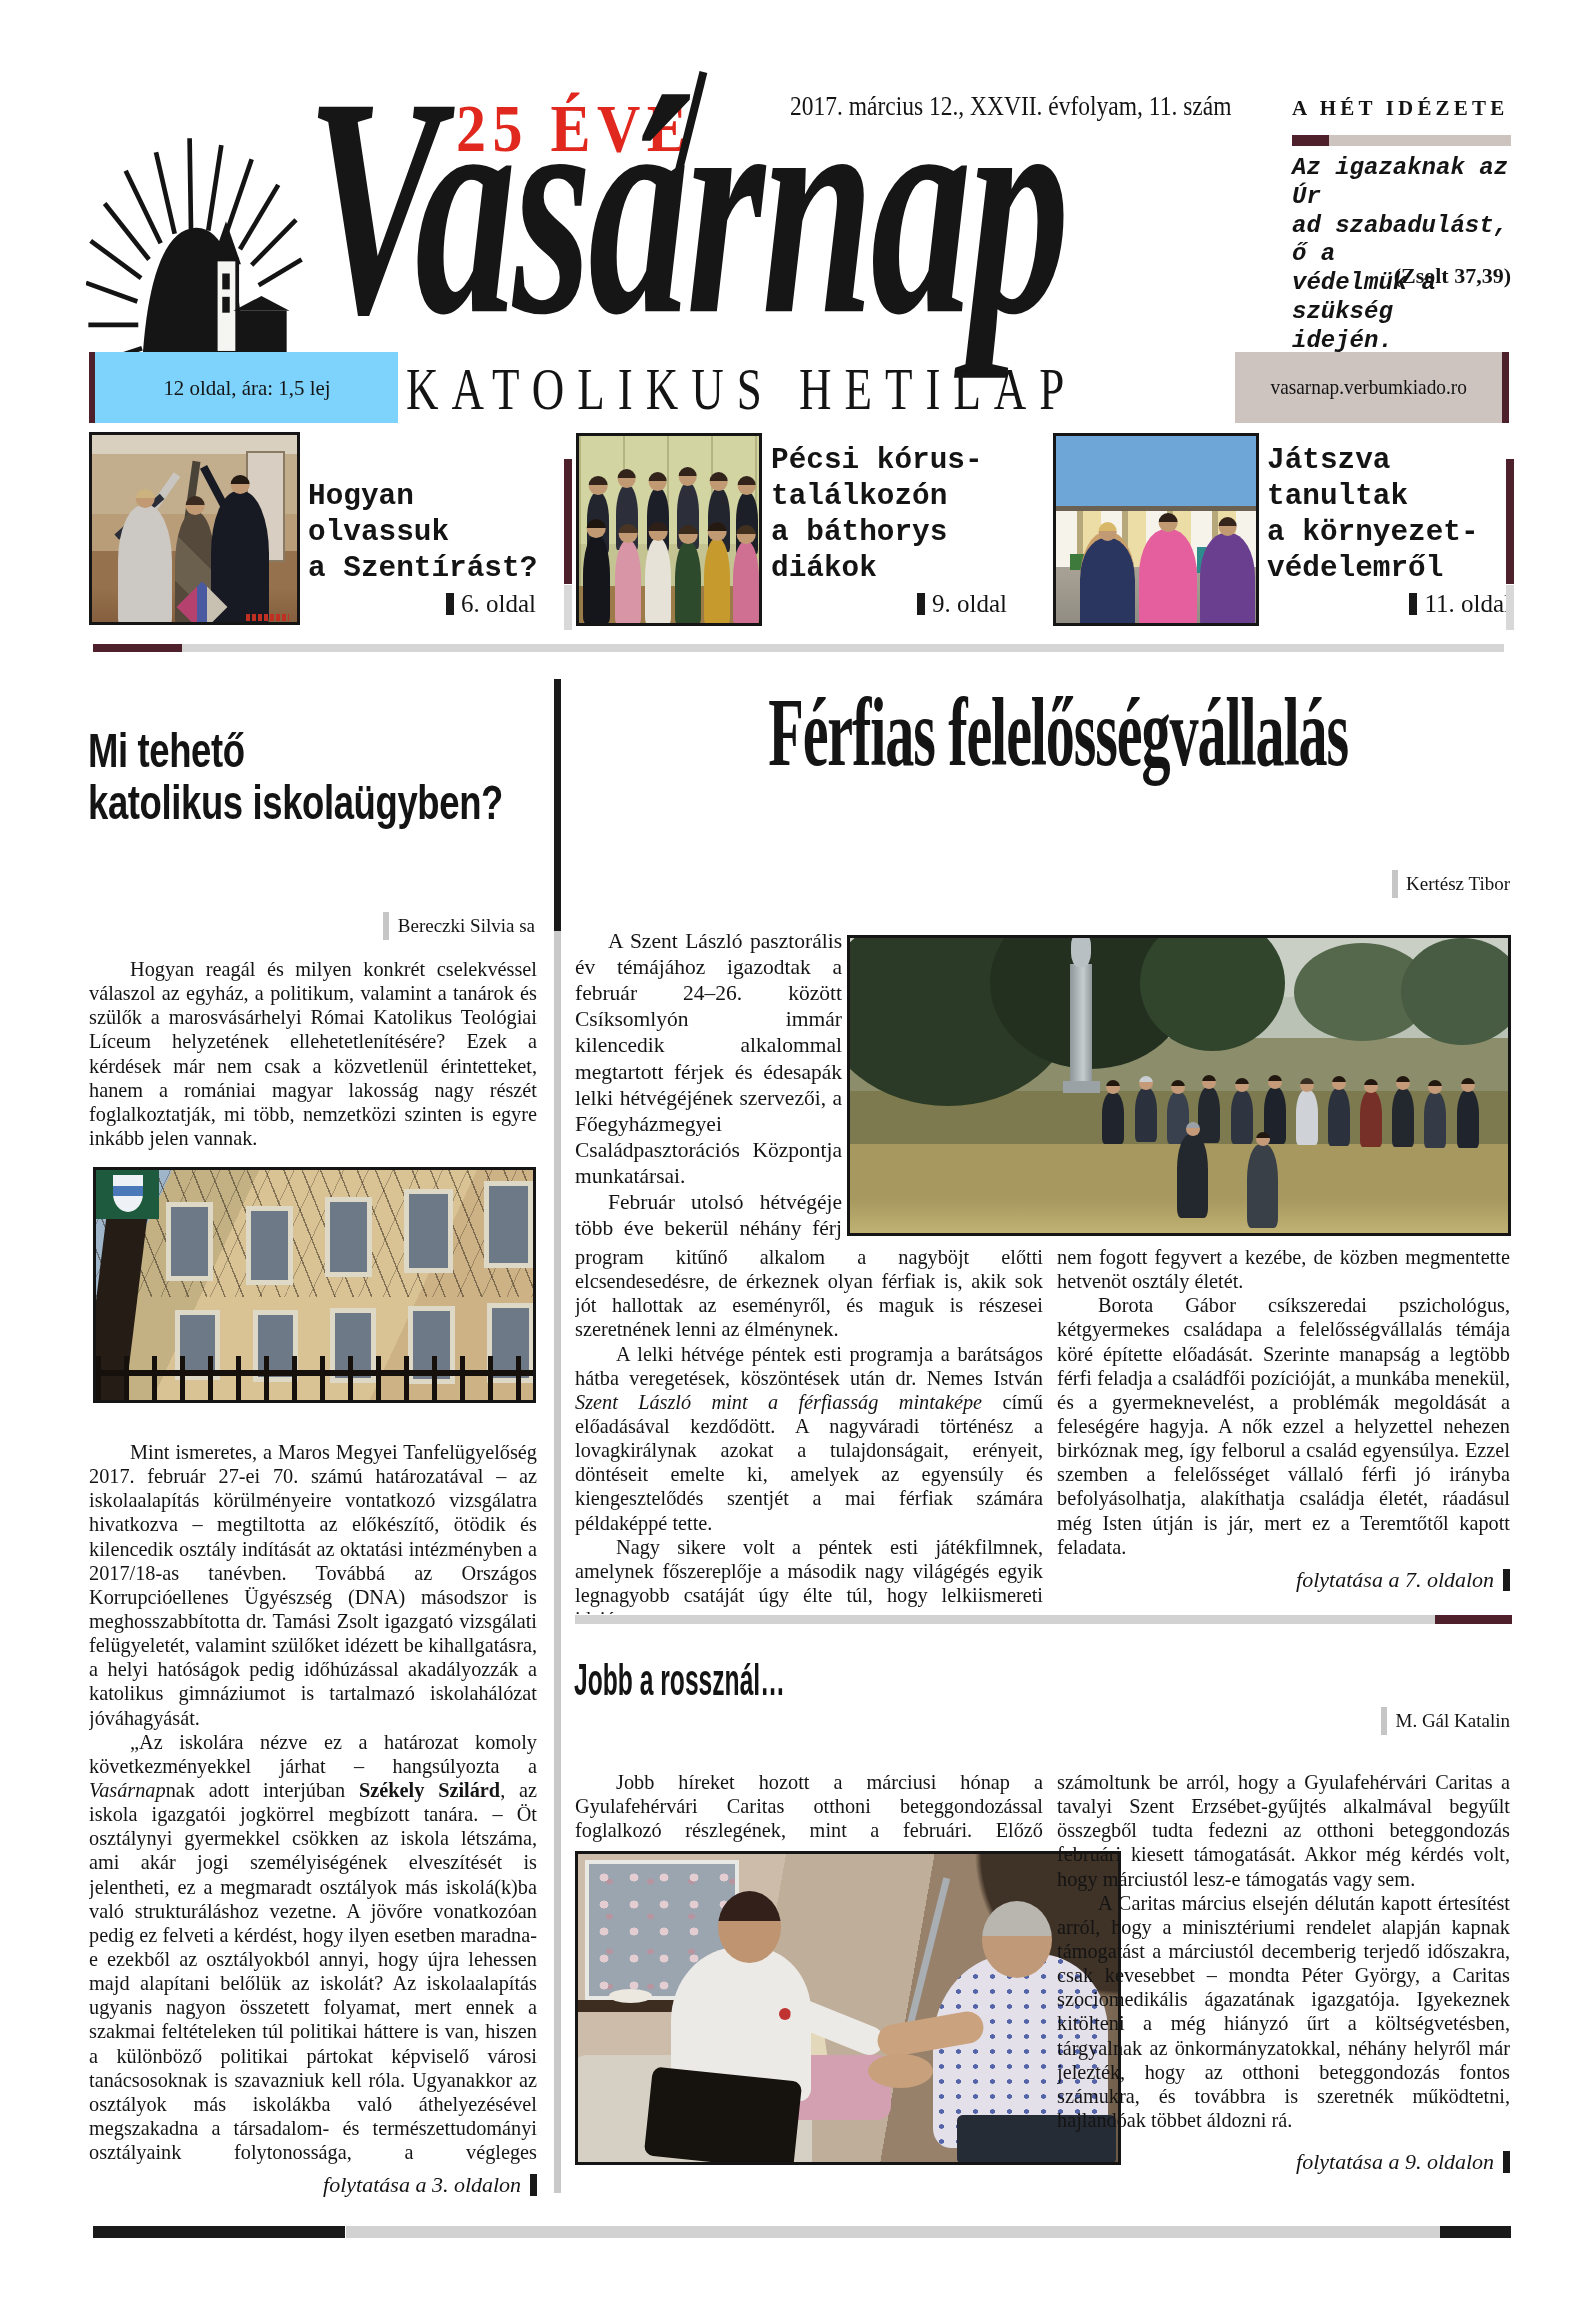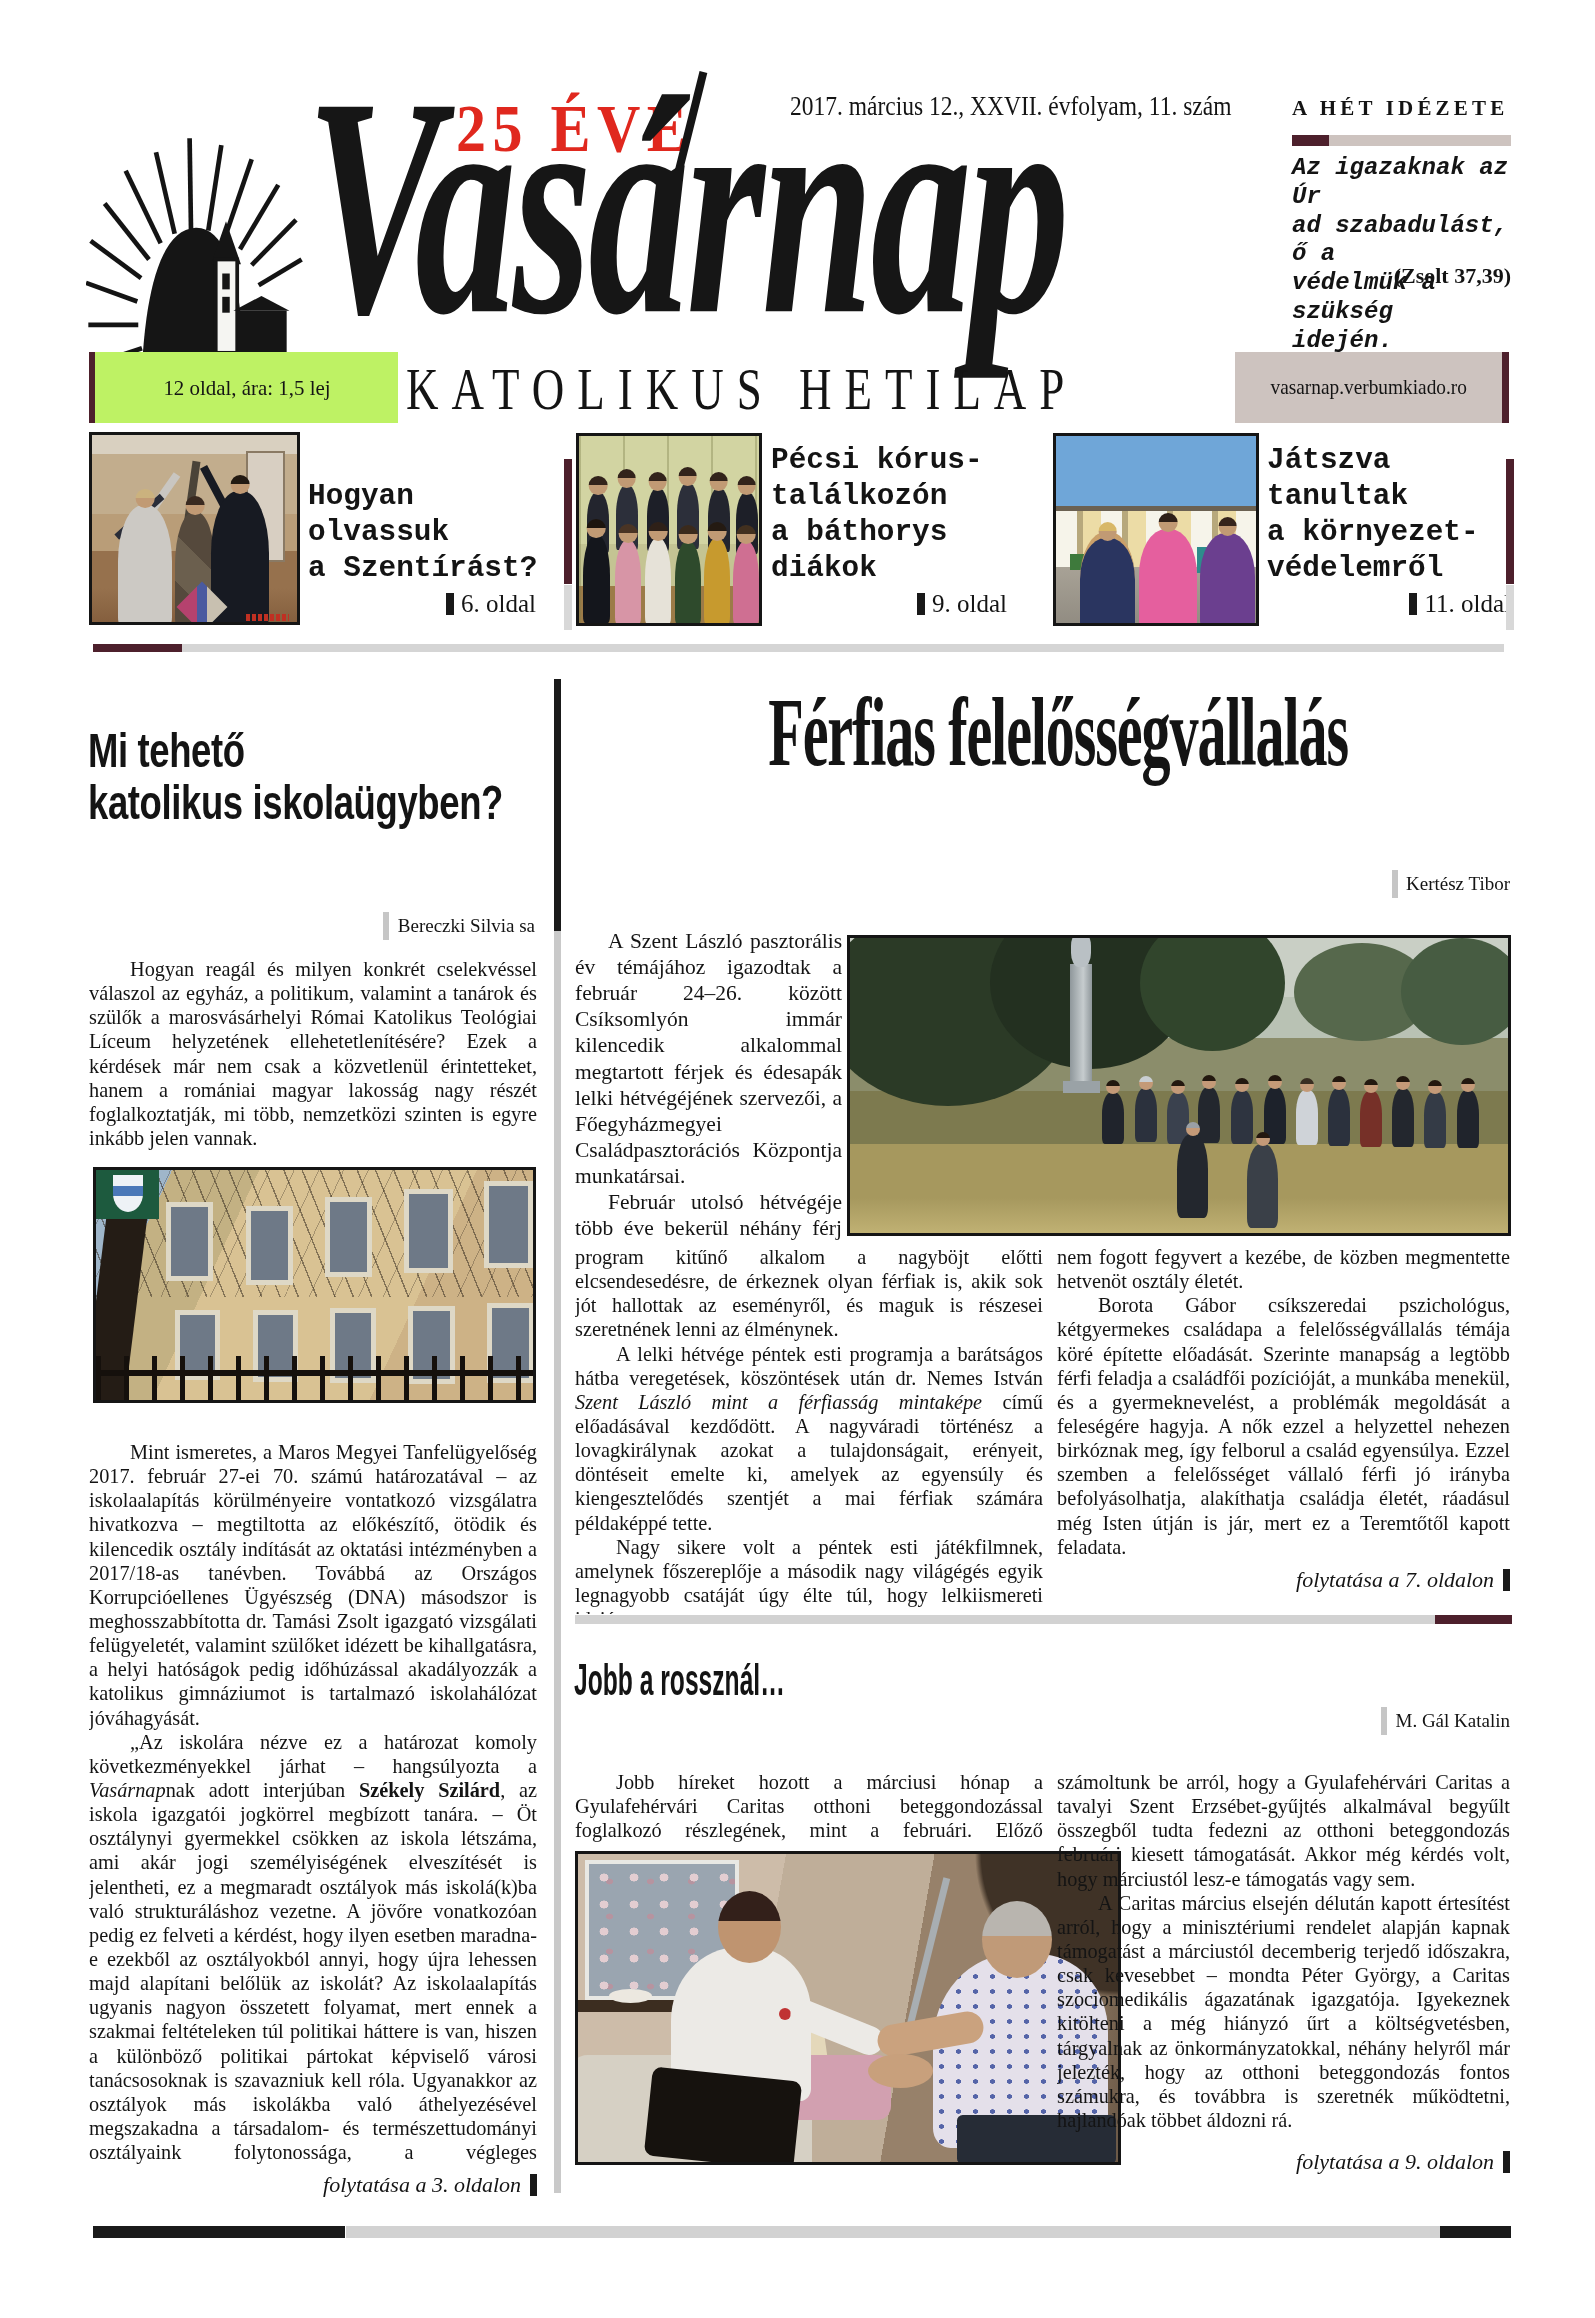--- a/index.html
+++ b/index.html
@@ -75,21 +75,21 @@
   <div class="abs" style="left:1292px;top:135px;width:219px;height:11.2px;background:#cdc3bf;">
     <div class="abs" style="left:0;top:0;width:37px;height:11.2px;background:#4d202c;"></div>
   </div>
   <div class="abs prelines" style="left:1292px;top:154px;width:220px;font-style:italic;font-weight:700;font-size:24px;line-height:1.2;">Az igazaknak az Úr
 ad szabadulást, ő a
 védelmük a szükség
 idején.</div>
   <div class="abs" style="left:1292px;top:263px;width:219px;text-align:right;font-weight:700;font-size:22px;">(Zsolt 37,39)</div>
 
   <div class="abs" style="left:89px;top:352px;width:6.5px;height:71px;background:#4d202c;"></div>
-  <div class="abs" style="left:95px;top:352px;width:303px;height:71px;background:#bef264;display:flex;align-items:center;justify-content:center;">
+  <div class="abs" style="left:95px;top:352px;width:303px;height:71px;background:#7dd3fc;display:flex;align-items:center;justify-content:center;">
     <span style="font-size:22px;transform:scaleX(0.95);white-space:nowrap;">12 oldal, ára:  1,5 lej</span>
   </div>
   <div class="abs nowrap" style="left:406px;top:355px;font-size:45px;letter-spacing:13px;transform:scaleY(1.32);transform-origin:left top;">KATOLIKUS HETILAP</div>
   <div class="abs" style="left:1235px;top:352px;width:267px;height:71px;background:#cdc3bf;display:flex;align-items:center;justify-content:center;">
     <span style="font-size:21px;transform:scaleX(0.92);white-space:nowrap;">vasarnap.verbumkiado.ro</span>
   </div>
   <div class="abs" style="left:1502px;top:352px;width:6.5px;height:71px;background:#4d202c;"></div>
 
   <div class="photo" style="left:89px;top:432px;width:211px;height:193px;">
     <div class="abs" style="inset:0;background:linear-gradient(180deg,#d9d0c0 0 10%,#c2ad8d 10% 42%,#b99d78 42% 62%,#96714d 62% 82%,#855f3e 100%);"></div>

